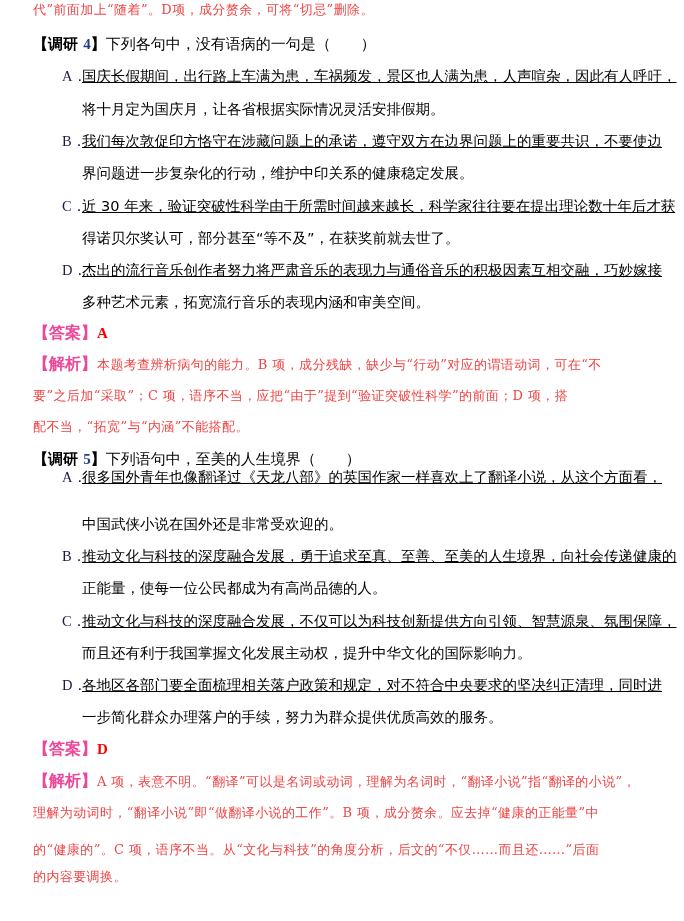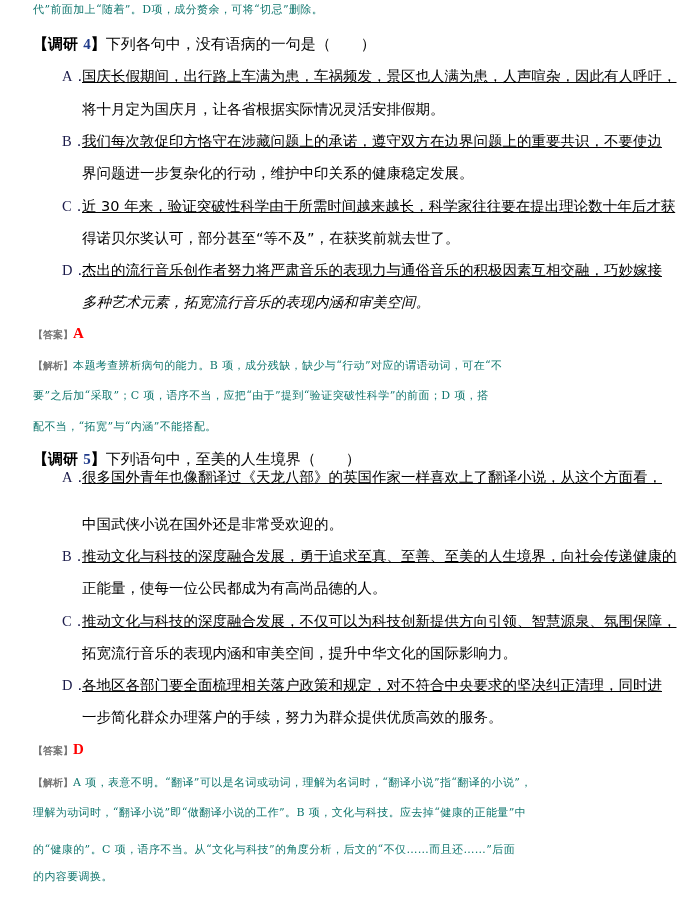--- a/index.html
+++ b/index.html
@@ -21,37 +21,37 @@
       top: 0;
       width: 684px;
     }
     .line {
       position: absolute;
       white-space: nowrap;
       font-size: 15px;
       line-height: 20px;
     }
     .red {
-      color: #0f766e;
+      color: #ef4444;
       font-family: "DejaVu Serif", "Liberation Serif", serif;
-      font-size: 11px;
+      font-size: 13px;
       letter-spacing: 0.4px;
     }
     .q-label {
       font-weight: bold;
     }
     .q-num {
       color: #1f3a8a;
       font-weight: bold;
       font-family: "Liberation Serif", serif;
     }
     .ans-label {
-      color: #737373;
+      color: #ec4899;
       font-weight: bold;
-      font-size: 10px;
+      font-size: 16px;
       font-family: "DejaVu Sans", sans-serif;
     }
     .ans-val {
       color: #ff0000;
       font-family: "Liberation Serif", serif;
       font-size: 15px;
       font-weight: bold;
     }
     .opt-letter {
       font-family: "Liberation Serif", serif;
@@ -88,21 +88,21 @@
   <div class="line indent-b opt-text" style="top:163px;">界问题进一步复杂化的行动，维护中印关系的健康稳定发展。</div>
 
   <div class="line indent-a opt-text" style="top:196px;">
     <span class="opt-letter">C．</span><span>近 30 年来，验证突破性科学由于所需时间越来越长，科学家往往要在提出理论数十年后才获</span>
   </div>
   <div class="line indent-b opt-text" style="top:228px;">得诺贝尔奖认可，部分甚至“等不及”，在获奖前就去世了。</div>
 
   <div class="line indent-a opt-text" style="top:260px;">
     <span class="opt-letter">D．</span><span>杰出的流行音乐创作者努力将严肃音乐的表现力与通俗音乐的积极因素互相交融，巧妙嫁接</span>
   </div>
-  <div class="line indent-b opt-text" style="top:292px;font-style:italic;">多种艺术元素，拓宽流行音乐的表现内涵和审美空间。</div>
+  <div class="line indent-b opt-text" style="top:292px;">多种艺术元素，拓宽流行音乐的表现内涵和审美空间。</div>
 
   <div class="line indent-q" style="top:323px;">
     <span class="ans-label">【答案】</span><span class="ans-val">A</span>
   </div>
 
   <div class="line indent-q" style="top:354px;">
     <span class="ans-label">【解析】</span><span class="red">本题考查辨析病句的能力。B 项，成分残缺，缺少与“行动”对应的谓语动词，可在“不</span>
   </div>
   <div class="line red indent-q" style="top:386px;">要”之后加“采取”；C 项，语序不当，应把“由于”提到“验证突破性科学”的前面；D 项，搭</div>
   <div class="line red indent-q" style="top:417px;">配不当，“拓宽”与“内涵”不能搭配。</div>
@@ -117,35 +117,35 @@
   <div class="line indent-b opt-text" style="top:514px;">中国武侠小说在国外还是非常受欢迎的。</div>
 
   <div class="line indent-a opt-text" style="top:546px;">
     <span class="opt-letter">B．</span><span>推动文化与科技的深度融合发展，勇于追求至真、至善、至美的人生境界，向社会传递健康的</span>
   </div>
   <div class="line indent-b opt-text" style="top:578px;">正能量，使每一位公民都成为有高尚品德的人。</div>
 
   <div class="line indent-a opt-text" style="top:611px;">
     <span class="opt-letter">C．</span><span>推动文化与科技的深度融合发展，不仅可以为科技创新提供方向引领、智慧源泉、氛围保障，</span>
   </div>
-  <div class="line indent-b opt-text" style="top:643px;">拓宽流行音乐的表现内涵和审美空间，提升中华文化的国际影响力。</div>
+  <div class="line indent-b opt-text" style="top:643px;">而且还有利于我国掌握文化发展主动权，提升中华文化的国际影响力。</div>
 
   <div class="line indent-a opt-text" style="top:675px;">
     <span class="opt-letter">D．</span><span>各地区各部门要全面梳理相关落户政策和规定，对不符合中央要求的坚决纠正清理，同时进</span>
   </div>
   <div class="line indent-b opt-text" style="top:707px;">一步简化群众办理落户的手续，努力为群众提供优质高效的服务。</div>
 
   <div class="line indent-q" style="top:739px;">
     <span class="ans-label">【答案】</span><span class="ans-val">D</span>
   </div>
 
   <div class="line indent-q" style="top:771px;">
     <span class="ans-label">【解析】</span><span class="red">A 项，表意不明。“翻译”可以是名词或动词，理解为名词时，“翻译小说”指“翻译的小说”，</span>
   </div>
-  <div class="line red indent-q" style="top:803px;">理解为动词时，“翻译小说”即“做翻译小说的工作”。B 项，文化与科技。应去掉“健康的正能量”中</div>
+  <div class="line red indent-q" style="top:803px;">理解为动词时，“翻译小说”即“做翻译小说的工作”。B 项，成分赘余。应去掉“健康的正能量”中</div>
   <div class="line red indent-q" style="top:840px;">的“健康的”。C 项，语序不当。从“文化与科技”的角度分析，后文的“不仅……而且还……”后面</div>
   <div class="line red indent-q" style="top:867px;">的内容要调换。</div>
 
   <div class="line indent-q" style="top:922px;margin-left:32px;">
     <span class="q-label">【调研 </span><span class="q-num">6</span><span class="q-label">】</span><span>下列各句中，没有语病的一项是（　　）</span>
   </div>
 
 </div>
 
 </body></html>

